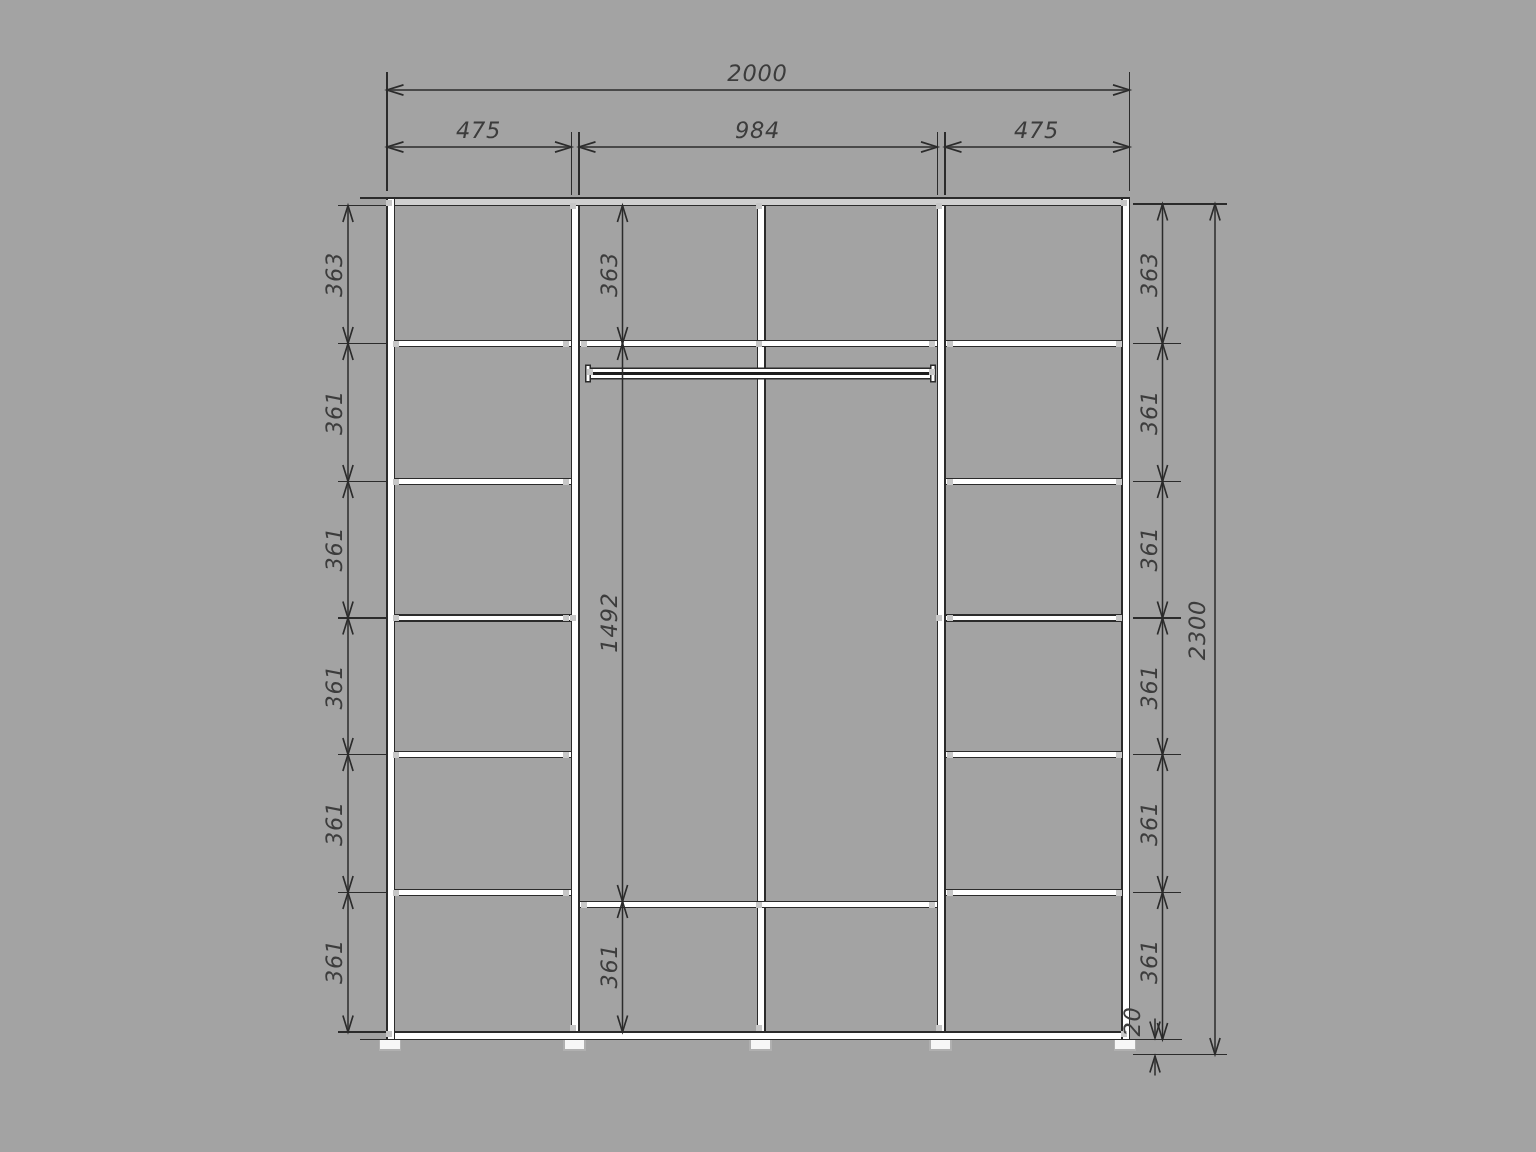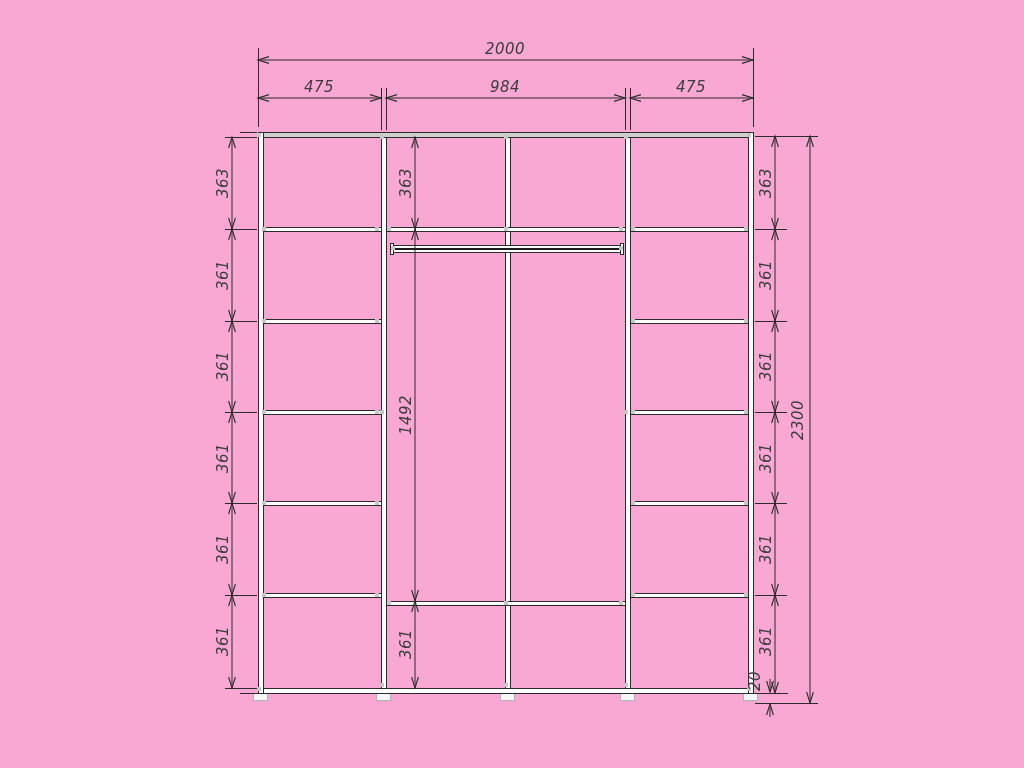--- a/index.html
+++ b/index.html
@@ -1,16 +1,16 @@
 <!DOCTYPE html>
 <html><head>
 <meta charset="utf-8">
 <style>
   html,body{margin:0;padding:0;background:#ffffff;}
-  #canvas{position:relative;width:1024px;height:768px;background:#f9a8d4;overflow:hidden;}
+  #canvas{position:relative;width:1024px;height:768px;background:#a3a3a3;overflow:hidden;}
   svg{display:block;}
   .panel{fill:#ffffff;stroke:#2b2b2b;stroke-width:1;}
   .panel-top{fill:#cfcfcf;stroke:#2b2b2b;stroke-width:1;}
   .ln{stroke:#2b2b2b;stroke-width:1;fill:none;}
   .dim{stroke:#2b2b2b;stroke-width:1;fill:none;}
   .handle{fill:#c7c7c7;stroke:none;}
   .foot{fill:#f7f7f7;stroke:#b0b0b0;stroke-width:1;}
   .rodline{stroke:#1d1d1d;stroke-width:2;fill:none;}
   text.dlabel{font-family:"DejaVu Sans",sans-serif;font-style:italic;font-size:15px;fill:#3c3c3c;letter-spacing:0.5px;}
 </style>

